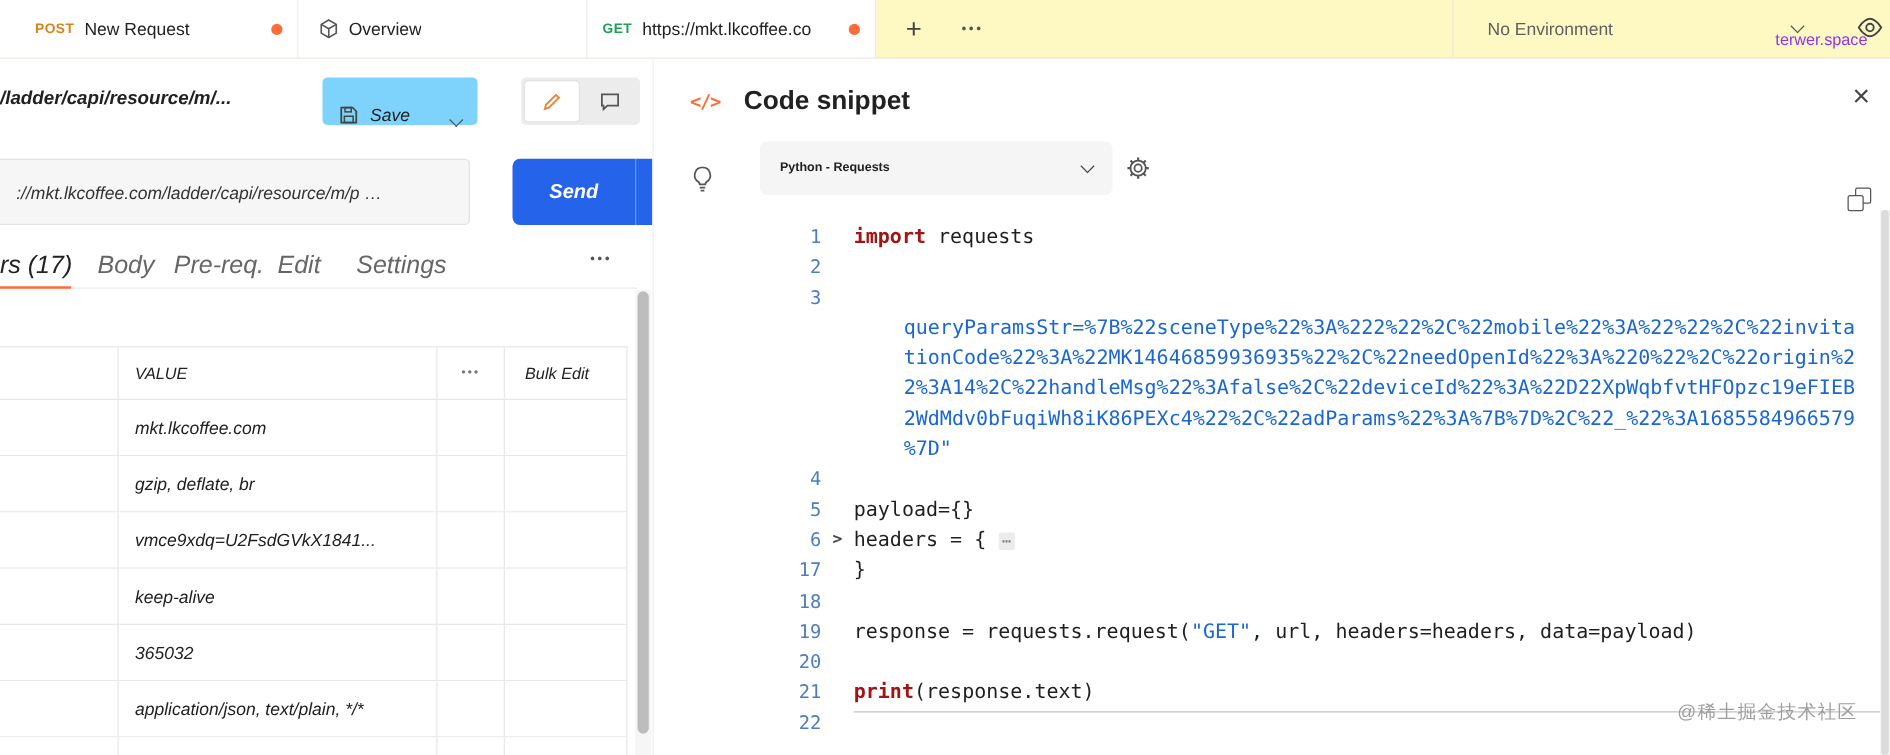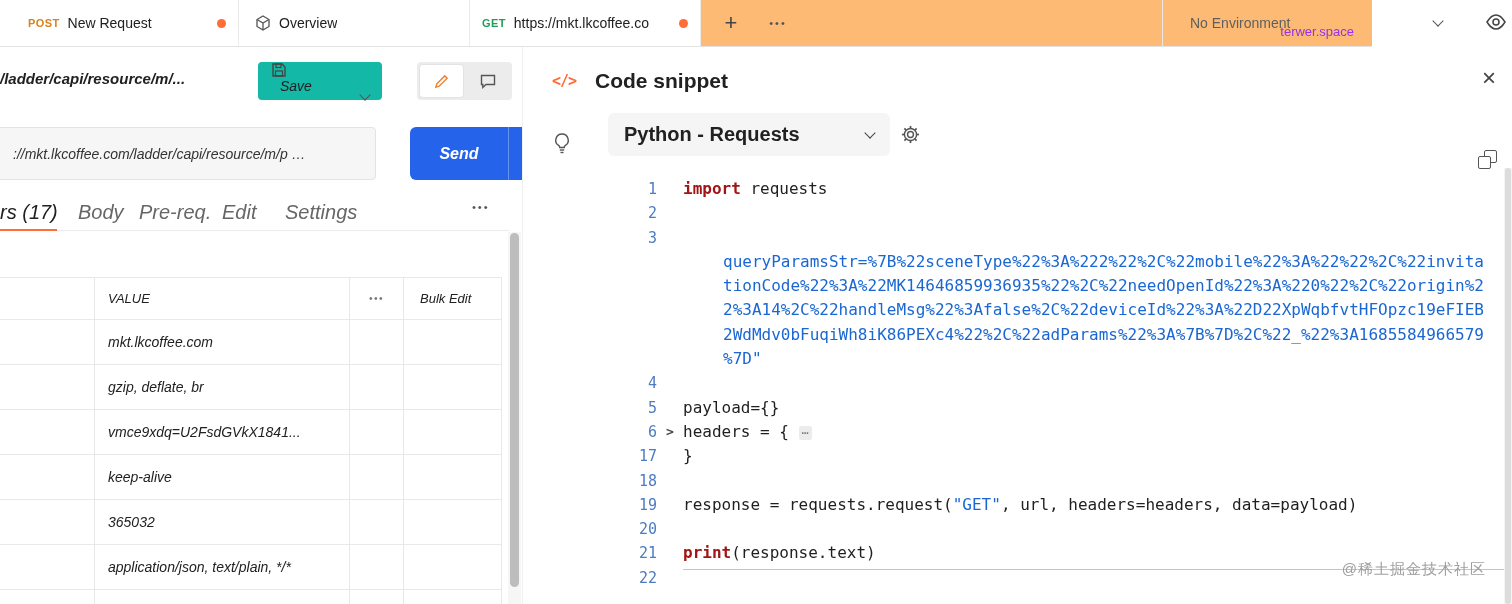--- a/index.html
+++ b/index.html
@@ -2,21 +2,21 @@
 <html style="--accent: #ff6c37; --post: #d8821c; --get: #1e9e57; --dot: #ff6c37; --send: #2563eb; --purple: #9333ea; --pencil: #ef8336; --kw: #a31515; --str: #1a67d3; --lineno: #4d7cc3;"><head>
 <meta charset="utf-8">
 <style>
   * { box-sizing: border-box; margin: 0; padding: 0; }
   html,body { width:1512px; height:604px; }
   body { font-family: "Liberation Sans", sans-serif; background:#fff; color:#212121; overflow:hidden; }
   .screen { position:relative; width:1512px; height:604px; background:#fff; overflow:hidden; }
   button { border:none; background:none; font-family:inherit; cursor:pointer; }
 
   
-  .topbar { position:absolute; left:0; top:0; width:1372px; height:47px; background:#fdba74; border-bottom:1px solid #e3e3e3; }
+  .topbar { position:absolute; left:0; top:0; width:1512px; height:47px; background:#fef9c3; border-bottom:1px solid #e3e3e3; }
   .tab { position:absolute; top:0; height:46px; display:flex; align-items:center; border-right:1px solid #ebebeb; background:#fff; }
   .tab1 { left:0; width:239px; padding-left:28px; }
   .tab2 { left:239px; width:231px; padding-left:16px; }
   .tab3 { left:470px; width:231px; padding-left:12px; }
   .method { font-size:11px; font-weight:700; letter-spacing:.4px; margin-right:8px; flex:0 0 auto; }
   .method.post { color:var(--post,#d8821c); }
   .method.get  { color:var(--get,#1e9e57); }
   .tab-label { font-size:14px; color:#212121; white-space:nowrap; overflow:hidden; max-width:150px; }
   .dirty-dot { position:absolute; right:12px; top:19px; width:9px; height:9px; border-radius:50%; background:var(--dot,#ff6c37); }
   .tab-icon { display:flex; margin-right:8px; }
@@ -25,21 +25,21 @@
   .env-divider { position:absolute; left:1162px; top:0; width:1px; height:46px; background:#e8e8e8; }
   .env-label { position:absolute; left:1190px; top:15px; font-size:14px; color:#5f5f5f; cursor:pointer; }
   .chev { display:inline-block; width:8px; height:8px; border-right:1.6px solid #555; border-bottom:1.6px solid #555; transform:rotate(45deg); }
   .env-chevron { position:absolute; left:1434px; top:17px; }
   .eye { position:absolute; left:1486px; top:14px; display:flex; }
   .space-watermark { position:absolute; right:18px; top:24px; font-size:13px; font-weight:500; color:var(--purple,#9333ea); }
 
   
   .left-panel { position:absolute; left:0; top:47px; width:522px; height:557px; background:#fff; overflow:hidden;font-style:italic; }
   .req-title { position:absolute; left:0; top:23px; width:238px; font-size:15px; font-weight:700; color:#212121; white-space:nowrap; overflow:hidden; }
-  .save-btn { position:absolute; left:258px; top:15px; width:124px; height:38px; background:#14b8a6; border-radius:4px; display:flex; align-items:flex-start; padding:0 13px;flex-direction:column; }
+  .save-btn { position:absolute; left:258px; top:15px; width:124px; height:38px; background:#7dd3fc; border-radius:4px; display:flex; align-items:flex-end; padding:0 13px; }
   .save-label { font-size:14px; color:#212121; margin-left:9px; }
   .save-chev { margin-left:auto; margin-top:-3px; }
   .edit-group { position:absolute; left:417px; top:15px; width:95px; height:38px; background:#ececec; border-radius:4px; padding:3px; display:flex; gap:3px; }
   .edit-seg { flex:1; display:flex; align-items:center; justify-content:center; border-radius:3px; }
   .edit-seg.active { background:#fff; box-shadow:0 0 0 1px #e3e3e3; }
 
   .url-input { position:absolute; left:-6px; top:80px; width:382px; height:53px; background:#f6f6f6; border:1px solid #e3e3e3; border-radius:4px; display:flex; align-items:center; padding-left:18px; font-size:14px; color:#333; white-space:nowrap; overflow:hidden; cursor:text; }
   .send-btn { position:absolute; left:386px; top:80px; width:136px; height:53px; background:var(--send,#2563eb); border-radius:6px; color:#fff; display:flex; align-items:stretch; overflow:hidden;margin-left:24px; }
   .send-label { flex:1; display:flex; align-items:center; justify-content:center; font-size:16px; font-weight:700; }
   .send-split { width:38px; border-left:1px solid rgba(255,255,255,.3); display:flex; align-items:center; justify-content:center; }
@@ -65,21 +65,21 @@
 
   .left-scroll { position:absolute; left:508px; top:185px; width:13px; height:372px; background:#f6f6f6; }
   .left-thumb { position:absolute; left:2px; top:1px; width:9px; height:354px; background:#bdbdbd; border-radius:5px; }
 
   
   .right-panel { position:absolute; left:522px; top:47px; width:990px; height:557px; background:#fff; border-left:1px solid #f0f0f0; }
   .code-icon { position:absolute; left:29px; top:25px; font-family:"DejaVu Sans Mono",monospace; font-size:15px; font-weight:700; letter-spacing:-1px; color:var(--accent,#ff6c37); }
   .code-title { position:absolute; left:72px; top:22px; font-size:21px; font-weight:700; color:#212121; }
   .close-btn { position:absolute; left:950px; top:16px; width:32px; height:30px; font-size:24px; font-weight:300; color:#444; display:flex; align-items:center; justify-content:center; }
   .bulb { position:absolute; left:30px; top:86px; display:flex; cursor:pointer; }
-  .lang-select { position:absolute; left:85px; top:66px; width:282px; height:43px; background:#f5f5f5; border-radius:6px; display:flex; align-items:center; padding:0 16px; font-size:20px; font-weight:600; color:#212121; cursor:pointer; }
+  .lang-select { position:absolute; left:85px; top:66px; width:282px; height:43px; background:#f5f5f5; border-radius:6px; display:flex; align-items:center; padding:0 16px; font-size:10px; font-weight:600; color:#212121; cursor:pointer; }
   .sel-chev { margin-left:auto; margin-top:-4px; border-color:#444; }
   .gear { position:absolute; left:378px; top:78px; display:flex; cursor:pointer; }
   .copy-btn { position:absolute; left:955px; top:103px; width:22px; height:22px; cursor:pointer; }
   .copy-back  { position:absolute; left:6px; top:0; width:13px; height:13px; border:1.5px solid #555; border-radius:2px; background:#fff; }
   .copy-front { position:absolute; left:0; top:6px; width:13px; height:13px; border:1.5px solid #555; border-radius:2px; background:#fff; }
 
   .code-area { position:absolute; left:0; top:130px; right:9px; font-family:"DejaVu Sans Mono",monospace; font-size:16px; }
   .code-row { display:flex; height:24.3px; line-height:24.3px; white-space:pre; }
   .lineno { flex:0 0 134px; width:134px; text-align:right; font-size:15px; color:var(--lineno,#4d7cc3); }
   .gutter { flex:0 0 26px; width:26px; text-align:center; font-size:13px; font-weight:700; color:#444; }

